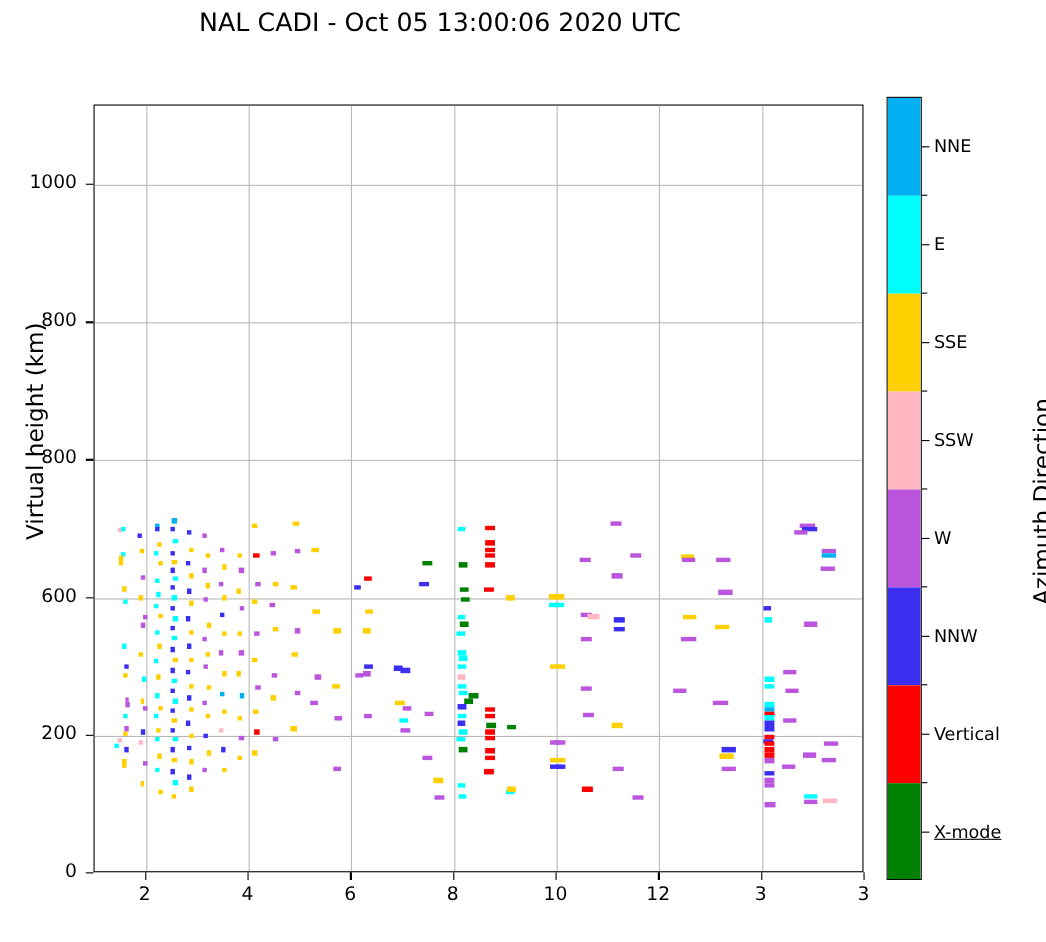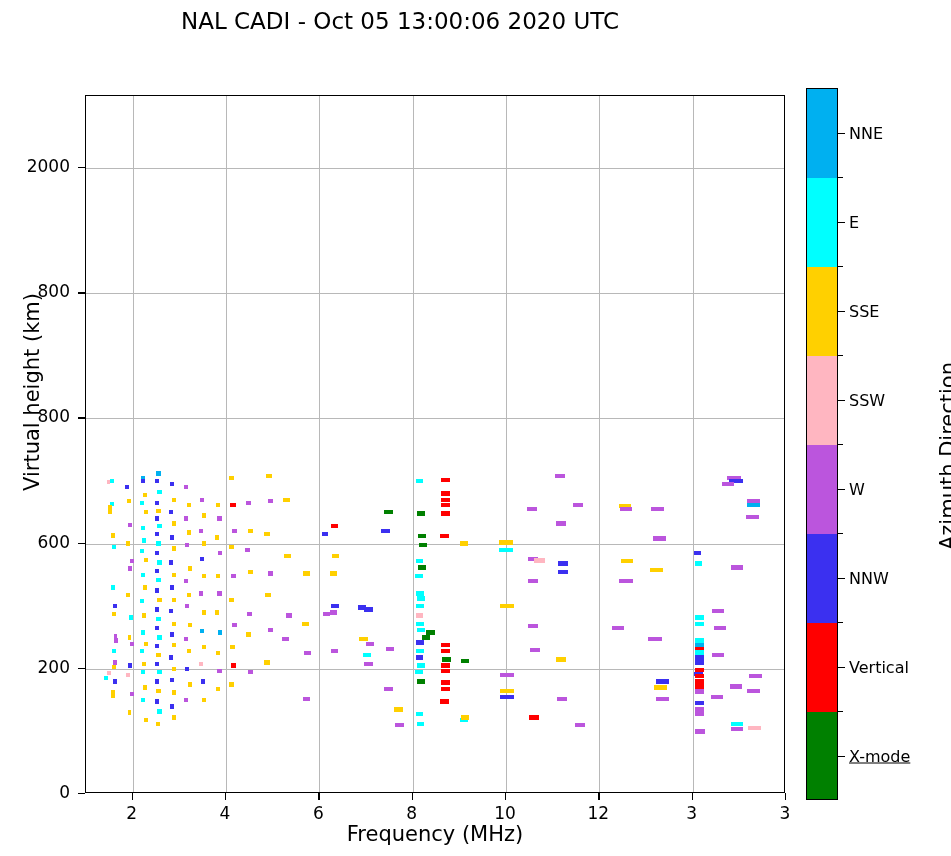--- a/index.html
+++ b/index.html
@@ -501,21 +501,21 @@
       <div class="ytick-label" style="top: 782px;">0</div>
       <div class="ytick-line" style="top: 667.798px;"></div>
       <div class="ytick-label" style="top: 656.798px;">200</div>
       <div class="ytick-line" style="top: 542.596px;"></div>
       <div class="ytick-label" style="top: 531.596px;">600</div>
       <div class="ytick-line" style="top: 417.395px;"></div>
       <div class="ytick-label" style="top: 406.395px;">800</div>
       <div class="ytick-line" style="top: 292.193px;"></div>
       <div class="ytick-label" style="top: 281.193px;">800</div>
       <div class="ytick-line" style="top: 166.991px;"></div>
-      <div class="ytick-label" style="top: 155.991px;">2000</div>
+      <div class="ytick-label" style="top: 155.991px;">1000</div>
     </div>
   <div id="xaxis-ticks">
       <div class="xtick-line" style="left: 131.667px;"></div>
       <div class="xtick-label" style="left: 131.667px;">2</div>
       <div class="xtick-line" style="left: 225px;"></div>
       <div class="xtick-label" style="left: 225px;">4</div>
       <div class="xtick-line" style="left: 318.333px;"></div>
       <div class="xtick-label" style="left: 318.333px;">6</div>
       <div class="xtick-line" style="left: 411.667px;"></div>
       <div class="xtick-label" style="left: 411.667px;">8</div>
@@ -523,21 +523,20 @@
       <div class="xtick-label" style="left: 505px;">10</div>
       <div class="xtick-line" style="left: 598.333px;"></div>
       <div class="xtick-label" style="left: 598.333px;">12</div>
       <div class="xtick-line" style="left: 691.667px;"></div>
       <div class="xtick-label" style="left: 691.667px;">3</div>
       <div class="xtick-line" style="left: 785px;"></div>
       <div class="xtick-label" style="left: 785px;">3</div>
     </div>
 
   <div id="ylabel">Virtual height (km)</div>
-  <div id="xlabel">Frequency (MHz)</div>
 
   <div id="colorbar">
       <div class="cb-seg" style="top: 0px; height: 89px; background: rgb(0, 176, 240);"></div>
       <div class="cb-seg" style="top: 89px; height: 89px; background: rgb(0, 255, 255);"></div>
       <div class="cb-seg" style="top: 178px; height: 89px; background: rgb(255, 208, 0);"></div>
       <div class="cb-seg" style="top: 267px; height: 89px; background: rgb(255, 182, 193);"></div>
       <div class="cb-seg" style="top: 356px; height: 89px; background: rgb(187, 85, 221);"></div>
       <div class="cb-seg" style="top: 445px; height: 89px; background: rgb(59, 48, 240);"></div>
       <div class="cb-seg" style="top: 534px; height: 89px; background: rgb(255, 0, 0);"></div>
       <div class="cb-seg" style="top: 623px; height: 89px; background: rgb(0, 128, 0);"></div>

